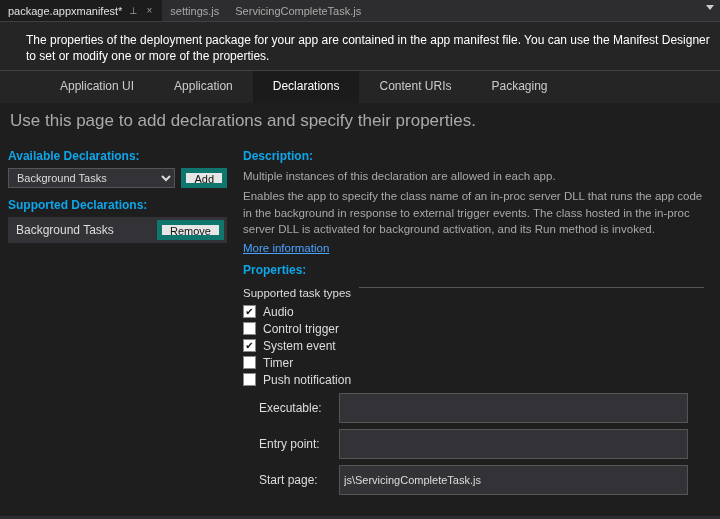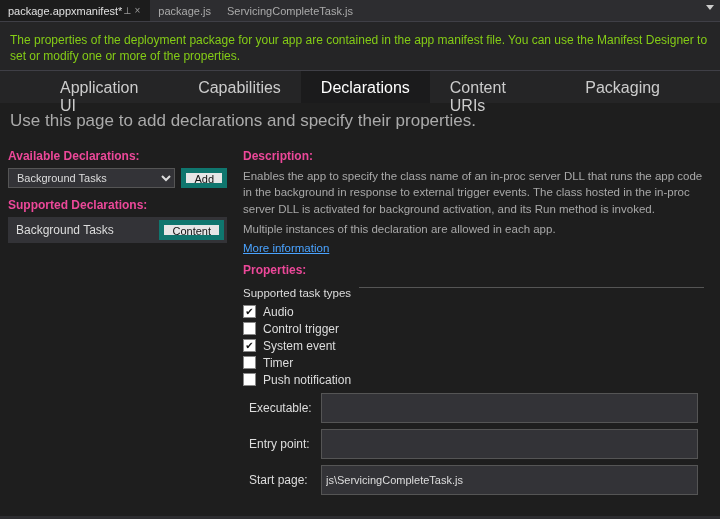--- a/index.html
+++ b/index.html
@@ -20,20 +20,21 @@
     border-bottom: 1px solid #3f3f46;
     position: relative;
   }
   .doc-tab {
     display: flex;
     align-items: center;
     padding: 0 8px;
     height: 100%;
     color: #aaa;
     font-size: 11px;
+    gap: 6px;
   }
   .doc-tab.active {
     background: #1c1c1c;
     color: #e0e0e0;
   }
   .pin, .close-x {
     display: inline-block;
     width: 10px;
     text-align: center;
     color: #999;
@@ -42,39 +43,39 @@
   .tab-bar .dropdown-caret {
     position: absolute;
     right: 6px;
     top: 5px;
     width: 0; height: 0;
     border-left: 4px solid transparent;
     border-right: 4px solid transparent;
     border-top: 5px solid #ccc;
   }
   .intro {
-    padding: 10px 10px 6px 10px;
-    color: #84cc16;
+    padding: 10px 10px 6px 26px;
+    color: #ffffff;
     font-size: 12px;
     line-height: 1.35;
     background: #252526;
     border-bottom: 1px solid #3f3f46;
   }
   .main-tabs {
     display: flex;
     gap: 0;
     padding: 0 40px;
     background: #252526;
     height: 32px;
     align-items: stretch;
   }
   .main-tab {
     padding: 8px 20px;
     color: #ccc;
-    font-size: 16px;
+    font-size: 12px;
     cursor: pointer;
   }
   .main-tab.active {
     background: #1b1b1c;
     color: #fff;
   }
   .subtext {
     padding: 8px 10px 10px 10px;
     color: #aaa;
     font-size: 17px;
@@ -88,21 +89,21 @@
   .left-col {
     width: 235px;
     padding: 4px 8px 8px 8px;
   }
   .right-col {
     flex: 1;
     padding: 4px 16px 8px 8px;
   }
   .section-label {
     font-weight: bold;
-    color: #ec4899;
+    color: #0ea5e9;
     margin: 4px 0 5px 0;
     font-size: 12px;
   }
   .combo-row {
     display: flex;
     gap: 6px;
     margin-bottom: 10px;
   }
   select.combo {
     flex: 1;
@@ -165,22 +166,22 @@
     border: 1px solid #888;
     display: inline-flex;
     align-items: center;
     justify-content: center;
     font-size: 10px;
     color: #111;
   }
   .field-row {
     display: flex;
     align-items: center;
-    gap: 4px;
-    margin: 6px 6px;
+    gap: 12px;
+    margin: 6px 16px;
   }
   .field-row label {
     width: 68px;
     color: #ddd;
     font-size: 12px;
   }
   .field-row input {
     flex: 1;
     background: #333337;
     border: 1px solid #555;
@@ -193,61 +194,61 @@
 </head>
 <body>
 
 <div class="tab-bar">
   <div class="doc-tab active">
     <span>package.appxmanifest*</span>
     <span class="pin">⟂</span>
     <span class="close-x">×</span>
   </div>
   <div class="doc-tab">
-    <span>package.js</span>
+    <span>settings.js</span>
   </div>
   <div class="doc-tab">
     <span>ServicingCompleteTask.js</span>
   </div>
   <div class="dropdown-caret"></div>
 </div>
 
 <div class="intro">The properties of the deployment package for your app are contained in the app manifest file. You can use the Manifest Designer to set or modify one or more of the properties.</div>
 
 <div class="main-tabs">
   <div class="main-tab">Application UI</div>
-  <div class="main-tab">Capabilities</div>
+  <div class="main-tab">Application</div>
   <div class="main-tab active">Declarations</div>
   <div class="main-tab">Content URIs</div>
   <div class="main-tab">Packaging</div>
 </div>
 
 <div class="subtext">Use this page to add declarations and specify their properties.</div>
 
 <div class="body-area">
 
   <div class="left-col">
     <div class="section-label">Available Declarations:</div>
     <div class="combo-row">
       <select class="combo">
         <option>Background Tasks</option>
       </select>
       <button class="btn">Add</button>
     </div>
     <div class="section-label">Supported Declarations:</div>
     <div class="supported-row">
       <span>Background Tasks</span>
-      <button class="btn">Content</button>
+      <button class="btn">Remove</button>
     </div>
   </div>
 
   <div class="right-col">
     <div class="section-label">Description:</div>
+    <div class="desc-text">Multiple instances of this declaration are allowed in each app.</div>
     <div class="desc-text">Enables the app to specify the class name of an in-proc server DLL that runs the app code in the background in response to external trigger events. The class hosted in the in-proc server DLL is activated for background activation, and its Run method is invoked.</div>
-    <div class="desc-text">Multiple instances of this declaration are allowed in each app.</div>
     <a class="link">More information</a>
 
     <div class="section-label" style="margin-top:8px">Properties:</div>
 
     <div class="group-header">
       <span>Supported task types</span>
       <div class="line"></div>
     </div>
 
     <div class="chk-row">

